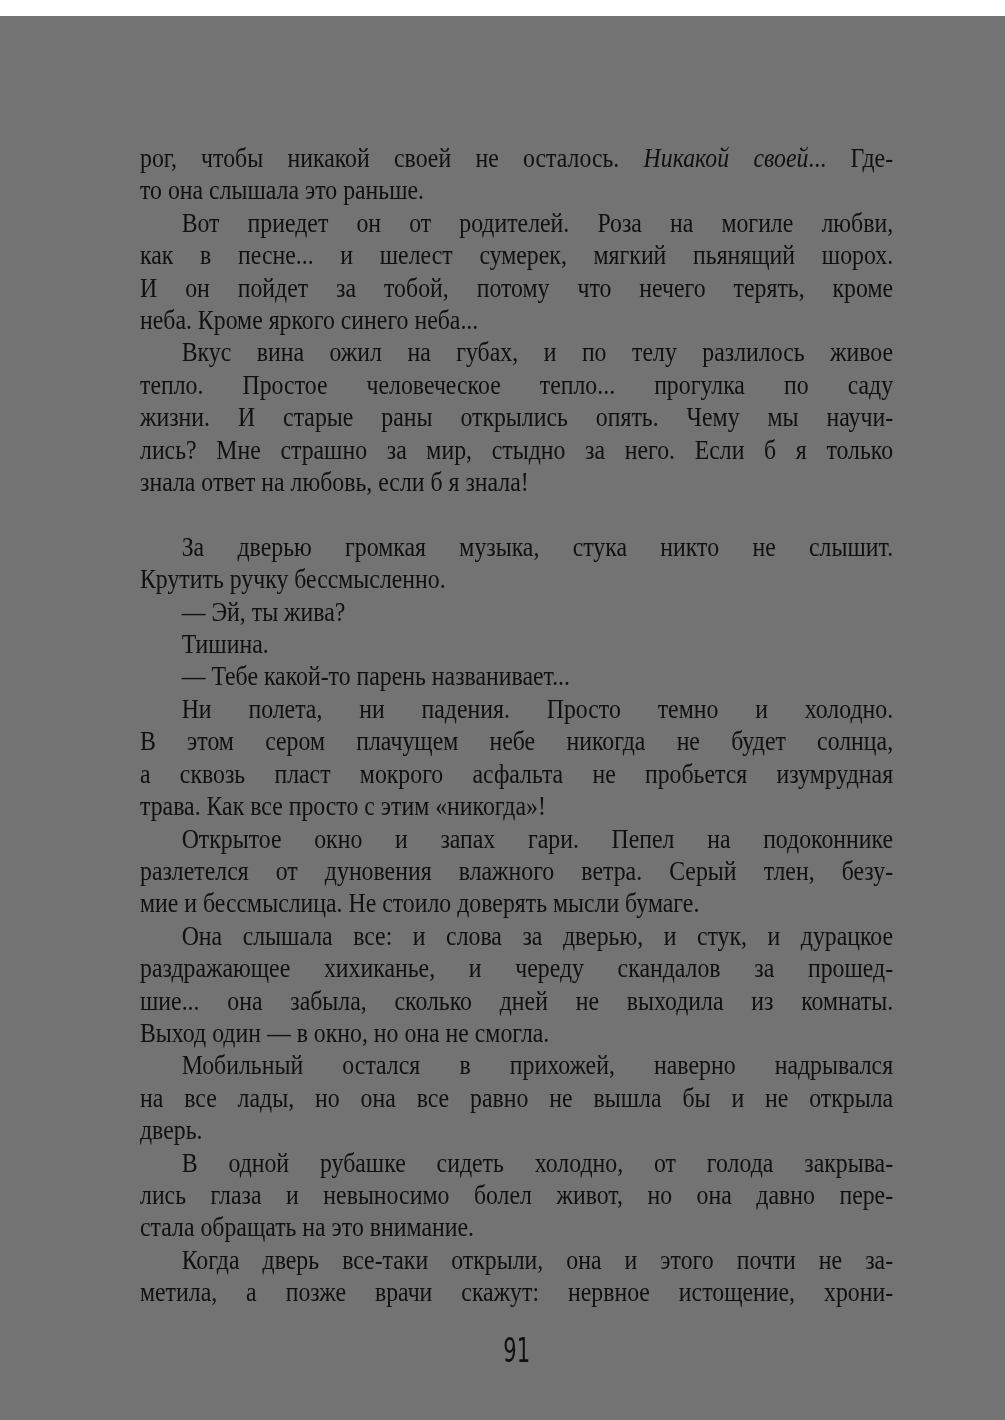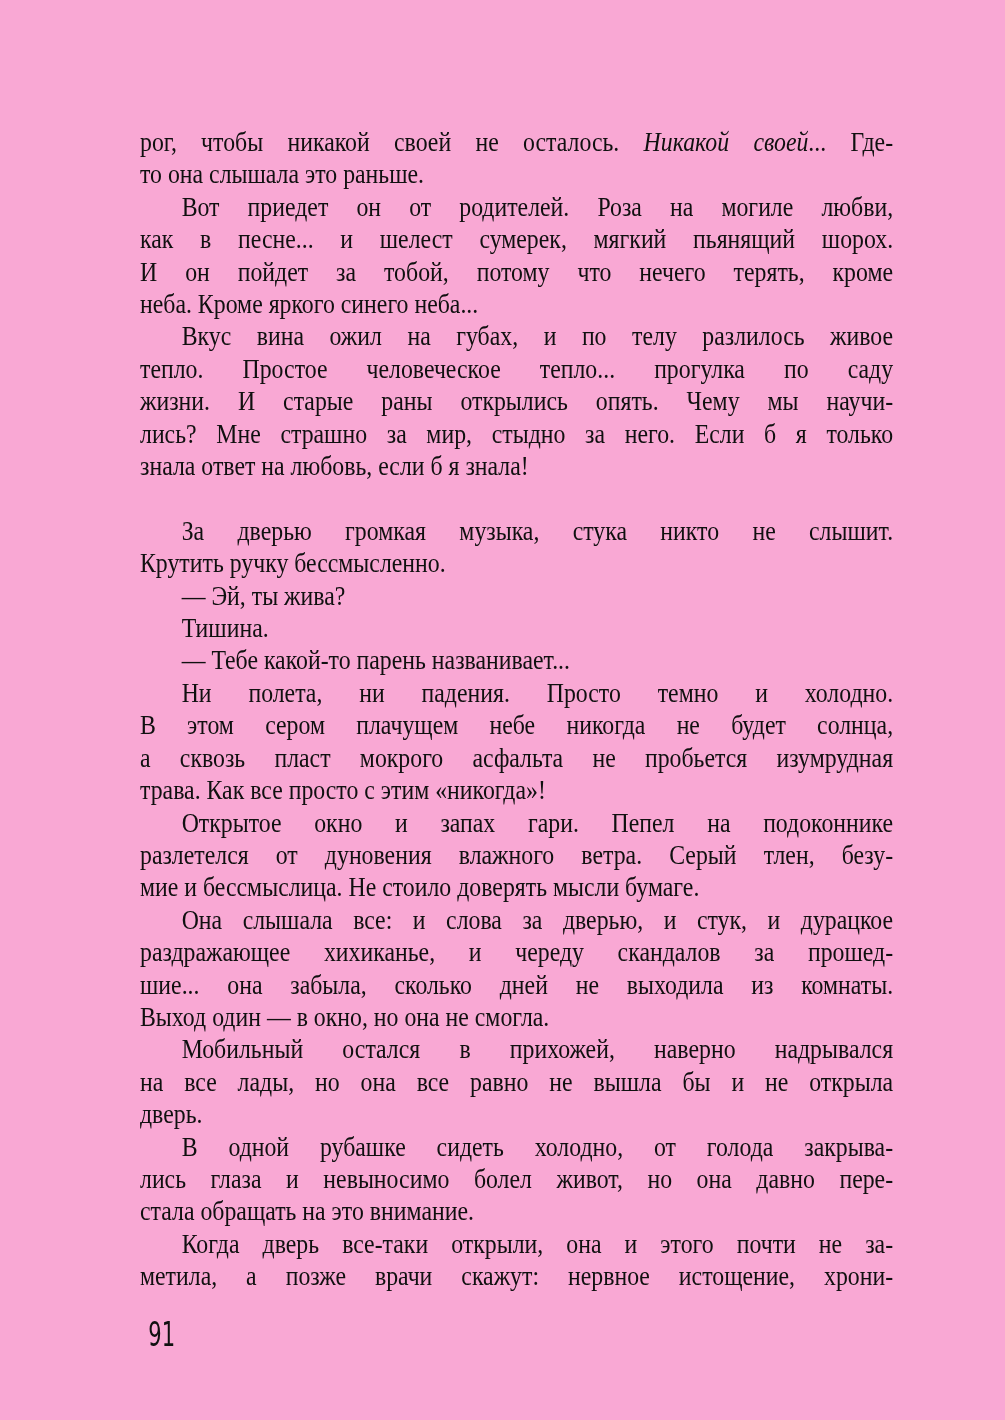--- a/index.html
+++ b/index.html
@@ -8,21 +8,22 @@
     height: 1420px;
     background: #ffffff;
     position: relative;
     overflow: hidden;
     font-family: "Liberation Serif", serif;
     color: #101010;
   }
   .page {
     position: absolute;
     inset: 0;
-    background: #f9a8d4;
+    background: #737373;
+    margin-top: 16px;
   }
   .text-block {
     position: absolute;
     left: 140px;
     top: 126px;
     width: 886px;               
     transform: scaleX(0.85);    
     transform-origin: 0 0;
     font-size: 28px;
     line-height: 32.4px;
@@ -33,20 +34,21 @@
     text-align: justify;
     text-align-last: justify;
   }
   .line.ind { text-indent: 49px; }
   .gap { height: 32.4px; }
   .page-number-wrap {
     position: absolute;
     left: 140px;
     top: 1317px;
     width: 753px;
+    text-align: center;
   }
   .pn {
     display: inline-block;
     font-family: "DejaVu Sans", sans-serif;
     font-size: 34px;
     line-height: 1;
     transform: scaleX(0.62);    
     transform-origin: center;
     color: #101010;
   }

